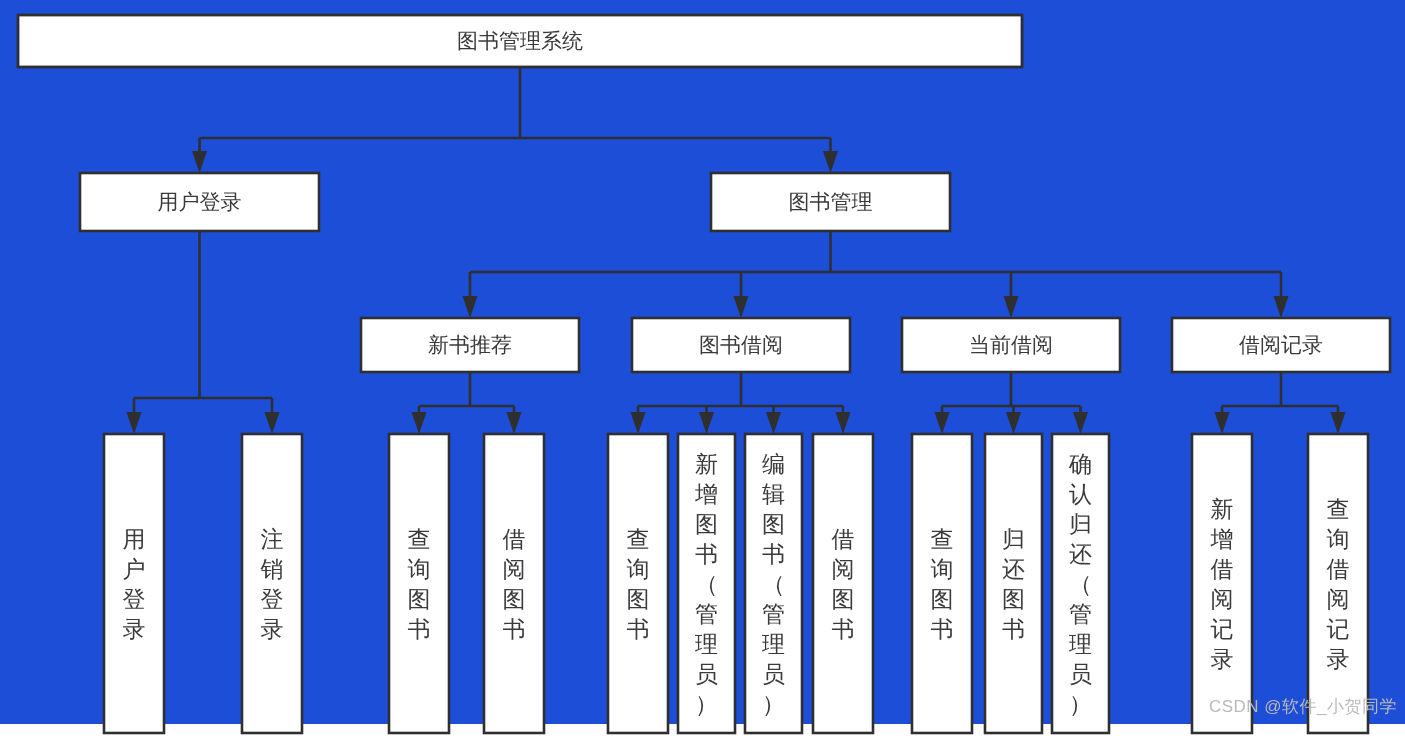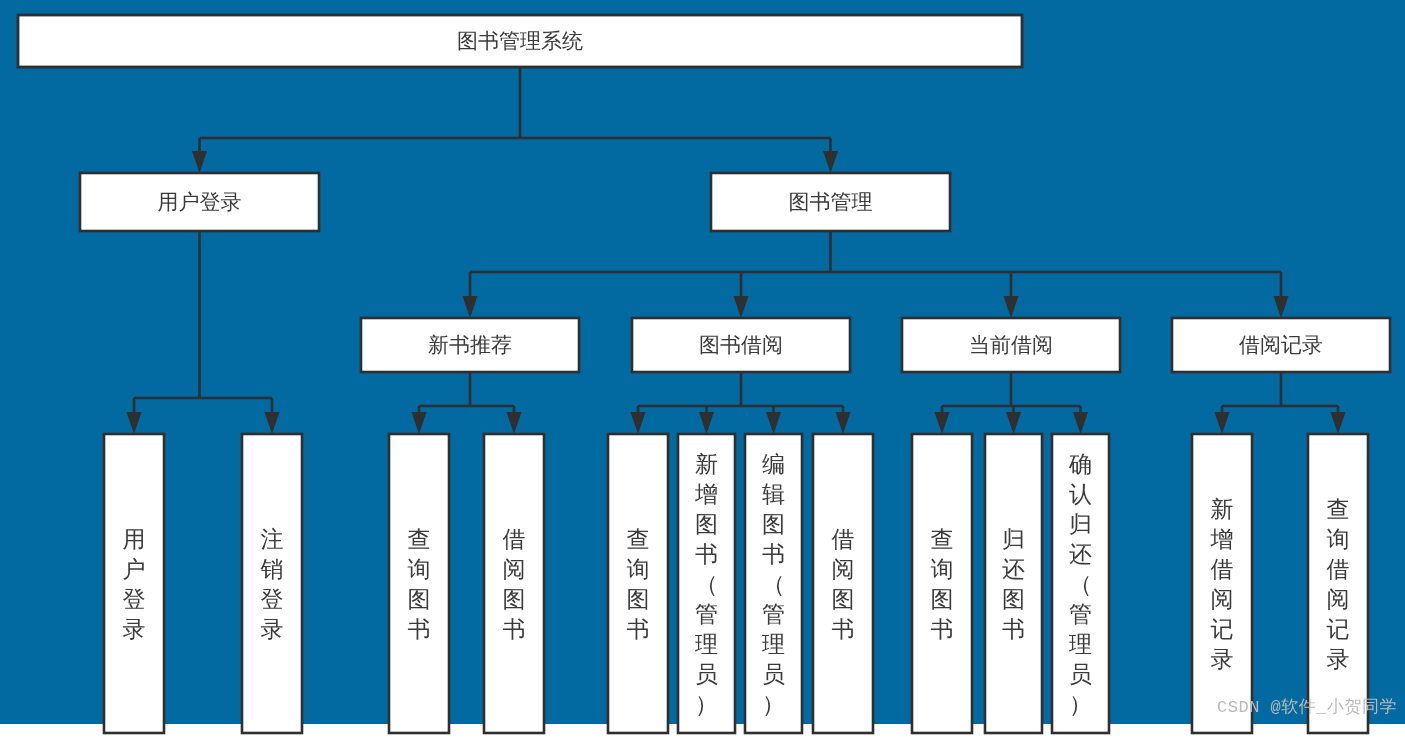--- a/index.html
+++ b/index.html
@@ -10,21 +10,21 @@
   body {
     width: 1405px;
     height: 747px;
     font-family: "Liberation Sans", "DejaVu Sans", sans-serif;
     overflow: hidden;
   }
   #diagram-root {
     position: relative;
     width: 1405px;
     height: 724px;
-    background: #0369a1;
+    background: #1d4ed8;
   }
   svg#tree-svg {
     position: absolute;
     top: 0;
     left: 0;
     width: 1405px;
     height: 747px;
     display: block;
   }
   .node-box {
@@ -56,21 +56,21 @@
     fill: #3a3a3a;
     font-family: "Liberation Sans", "DejaVu Sans", sans-serif;
     font-size: 23px;
     text-anchor: middle;
     white-space: pre;
   }
   .watermark-text {
     position: absolute;
     right: 8px;
     bottom: 6px;
-    font-family: Liberation Mono, monospace;
+    font-family: Liberation Sans, sans-serif;
     font-size: 17px;
     color: #b9b9b9;
     letter-spacing: 0.5px;
     user-select: none;
     pointer-events: none;
   }
 </style>
 </head>
 <body>
 

